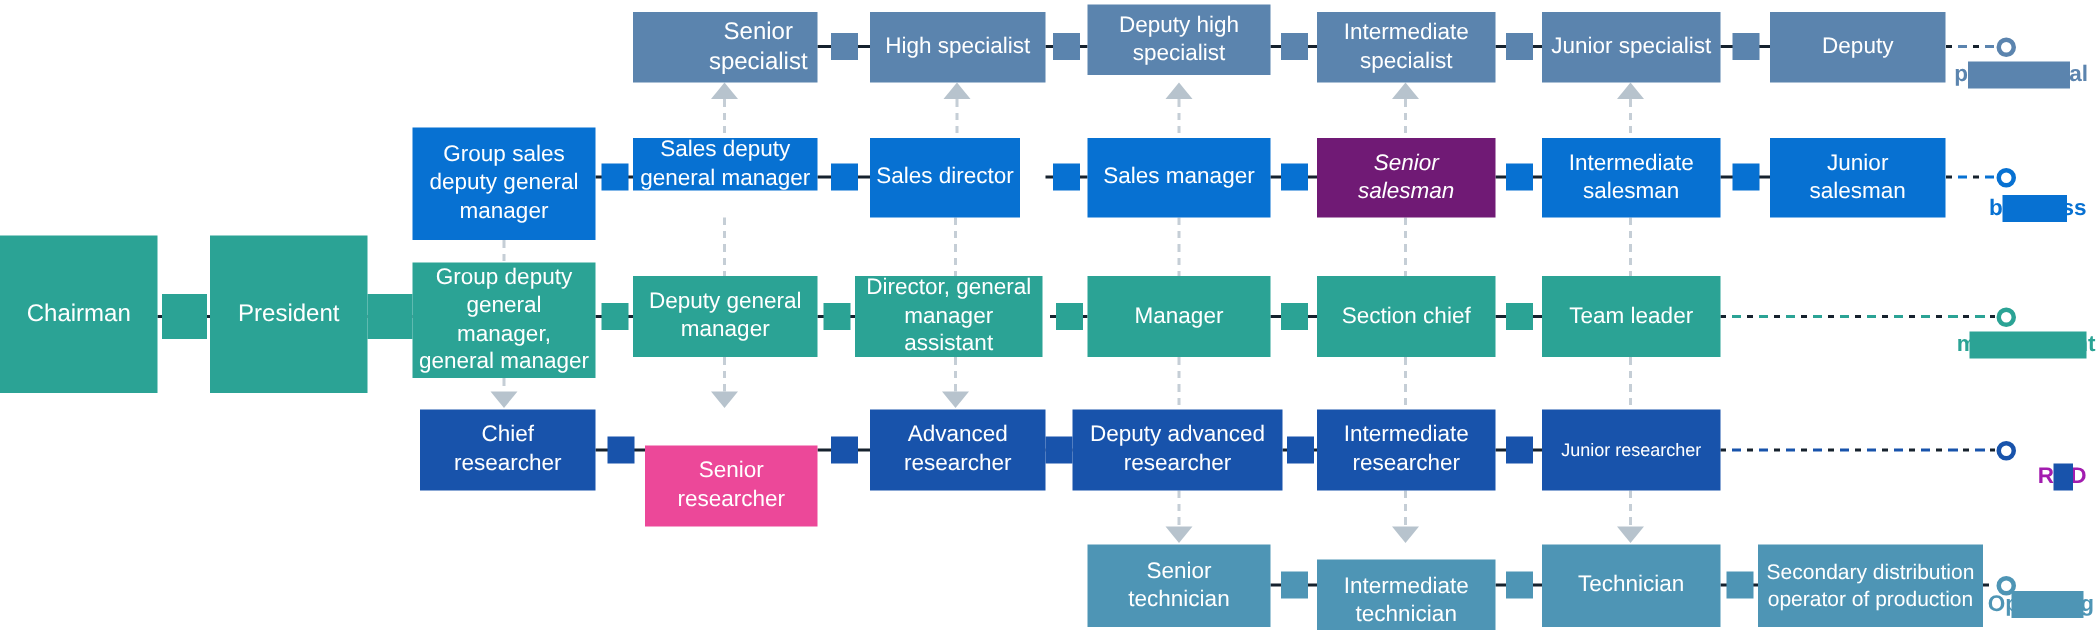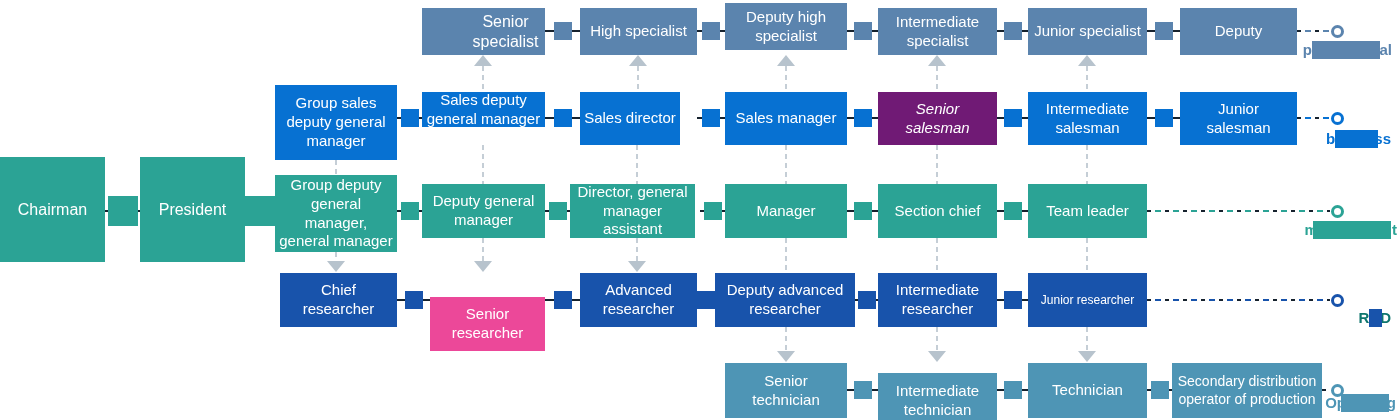--- a/index.html
+++ b/index.html
@@ -102,21 +102,21 @@
     <div class="gapline" style="left: 545px; top: 299px; width: 35px; background: rgb(22, 34, 46);"></div>
     <div class="sq" style="left: 553.5px; top: 291px; width: 18px; height: 18px; background: rgb(24, 83, 171);"></div>
     <div class="gapline" style="left: 697px; top: 299px; width: 18px; background: rgb(22, 34, 46);"></div>
     <div class="sq" style="left: 697px; top: 291px; width: 18px; height: 18px; background: rgb(24, 83, 171);"></div>
     <div class="gapline" style="left: 855px; top: 299px; width: 23px; background: rgb(22, 34, 46);"></div>
     <div class="sq" style="left: 857.5px; top: 291px; width: 18px; height: 18px; background: rgb(24, 83, 171);"></div>
     <div class="gapline" style="left: 997px; top: 299px; width: 31px; background: rgb(22, 34, 46);"></div>
     <div class="sq" style="left: 1003.5px; top: 291px; width: 18px; height: 18px; background: rgb(24, 83, 171);"></div>
     <div class="endline" style="left: 1147px; top: 299px; width: 183px; background: repeating-linear-gradient(90deg, rgb(22, 34, 46) 0px, rgb(22, 34, 46) 4px, transparent 4px, transparent 8px, rgb(24, 83, 171) 8px, rgb(24, 83, 171) 14px, transparent 14px, transparent 18px);"></div>
     <div class="ring" style="left: 1331px; top: 294px; border: 3px solid rgb(24, 83, 171);"></div>
-    <div class="rowlabel" style="right: 9px; top: 309px; color: #0f766e;">R&amp;D<div class="cover" style="left: 32%; width: 40%; top: 0px; bottom: -1px; background: rgb(24, 83, 171);"></div></div>
+    <div class="rowlabel" style="right: 9px; top: 309px; color: #a21caf;">R&amp;D<div class="cover" style="left: 32%; width: 40%; top: 0px; bottom: -1px; background: rgb(24, 83, 171);"></div></div>
     <div class="box" style="left: 725px; top: 363px; width: 122px; height: 55px; background: rgb(78, 149, 181); font-size: 15px;">Senior technician</div>
     <div class="box" style="left: 878px; top: 363px; width: 119px; height: 55px; background: rgb(78, 149, 181); font-size: 15px; margin-top: 10px;">Intermediate technician</div>
     <div class="box" style="left: 1028px; top: 363px; width: 119px; height: 55px; background: rgb(78, 149, 181); font-size: 15px;">Technician</div>
     <div class="box" style="left: 1172px; top: 363px; width: 150px; height: 55px; background: rgb(78, 149, 181); font-size: 14px;">Secondary distribution operator of production</div>
     <div class="gapline" style="left: 847px; top: 389px; width: 31px; background: rgb(22, 34, 46);"></div>
     <div class="sq" style="left: 853.5px; top: 381px; width: 18px; height: 18px; background: rgb(78, 149, 181);"></div>
     <div class="gapline" style="left: 997px; top: 389px; width: 31px; background: rgb(22, 34, 46);"></div>
     <div class="sq" style="left: 1003.5px; top: 381px; width: 18px; height: 18px; background: rgb(78, 149, 181);"></div>
     <div class="gapline" style="left: 1147px; top: 389px; width: 25px; background: rgb(22, 34, 46);"></div>
     <div class="sq" style="left: 1150.5px; top: 381px; width: 18px; height: 18px; background: rgb(78, 149, 181);"></div>

